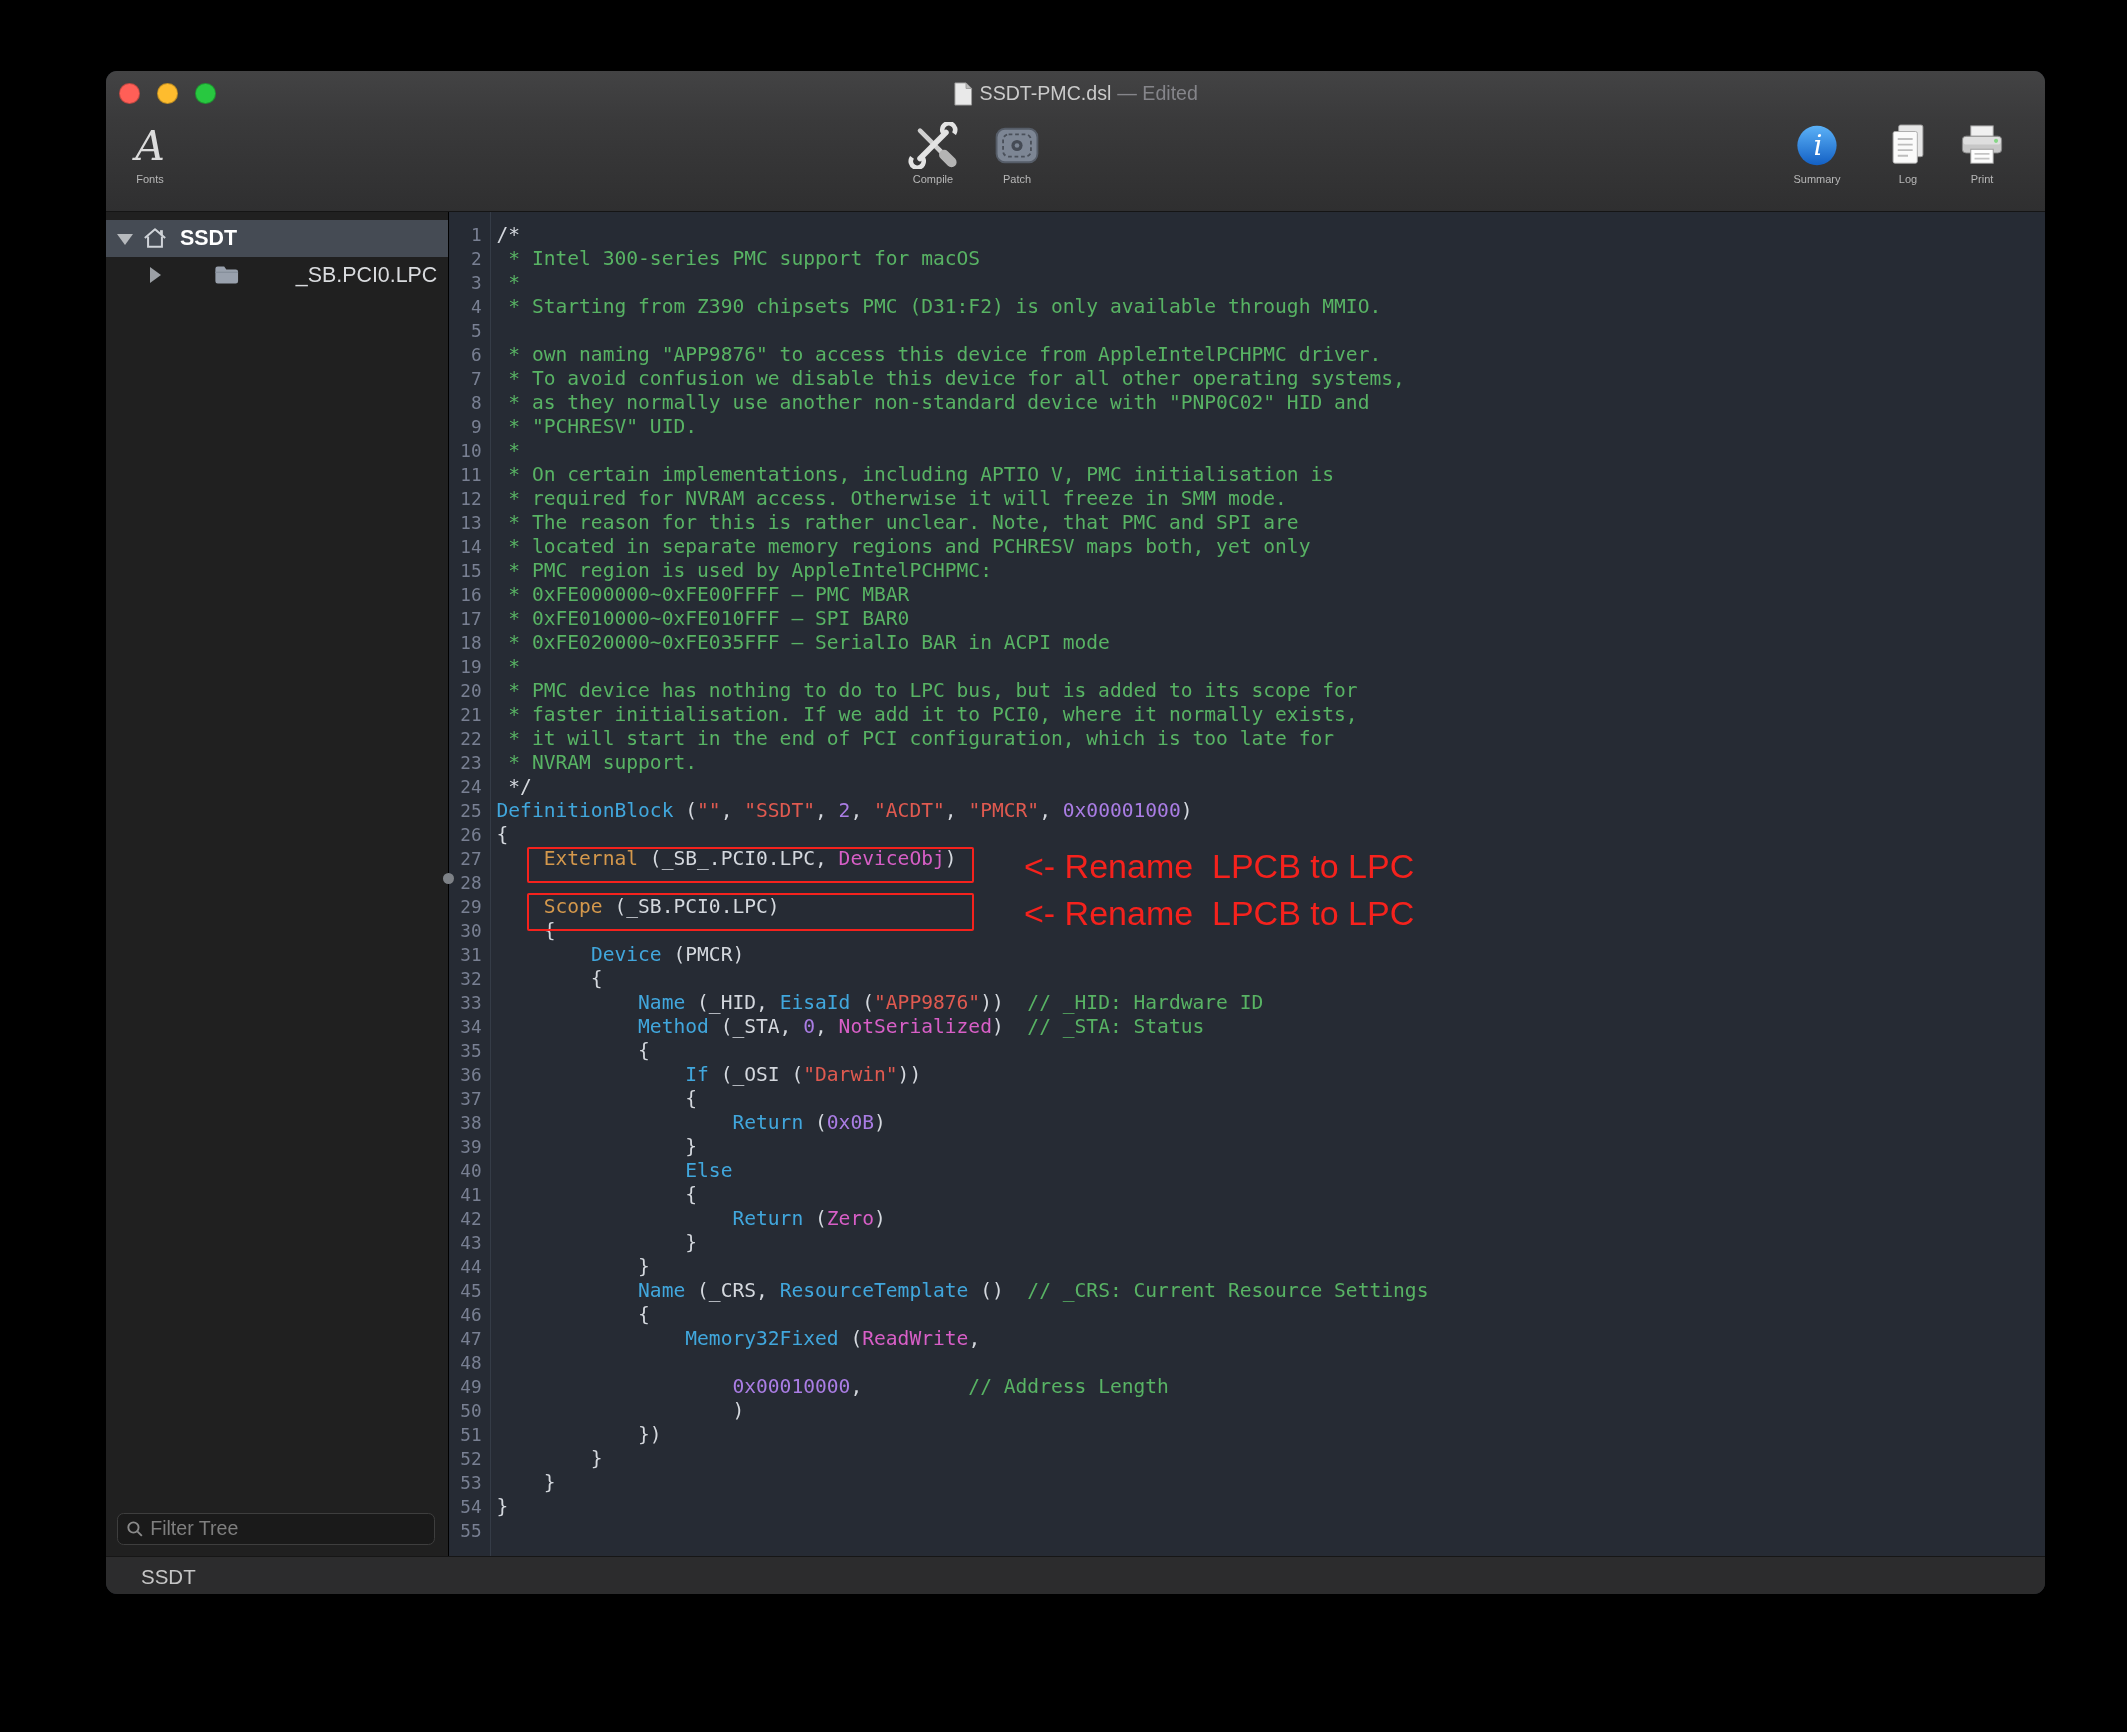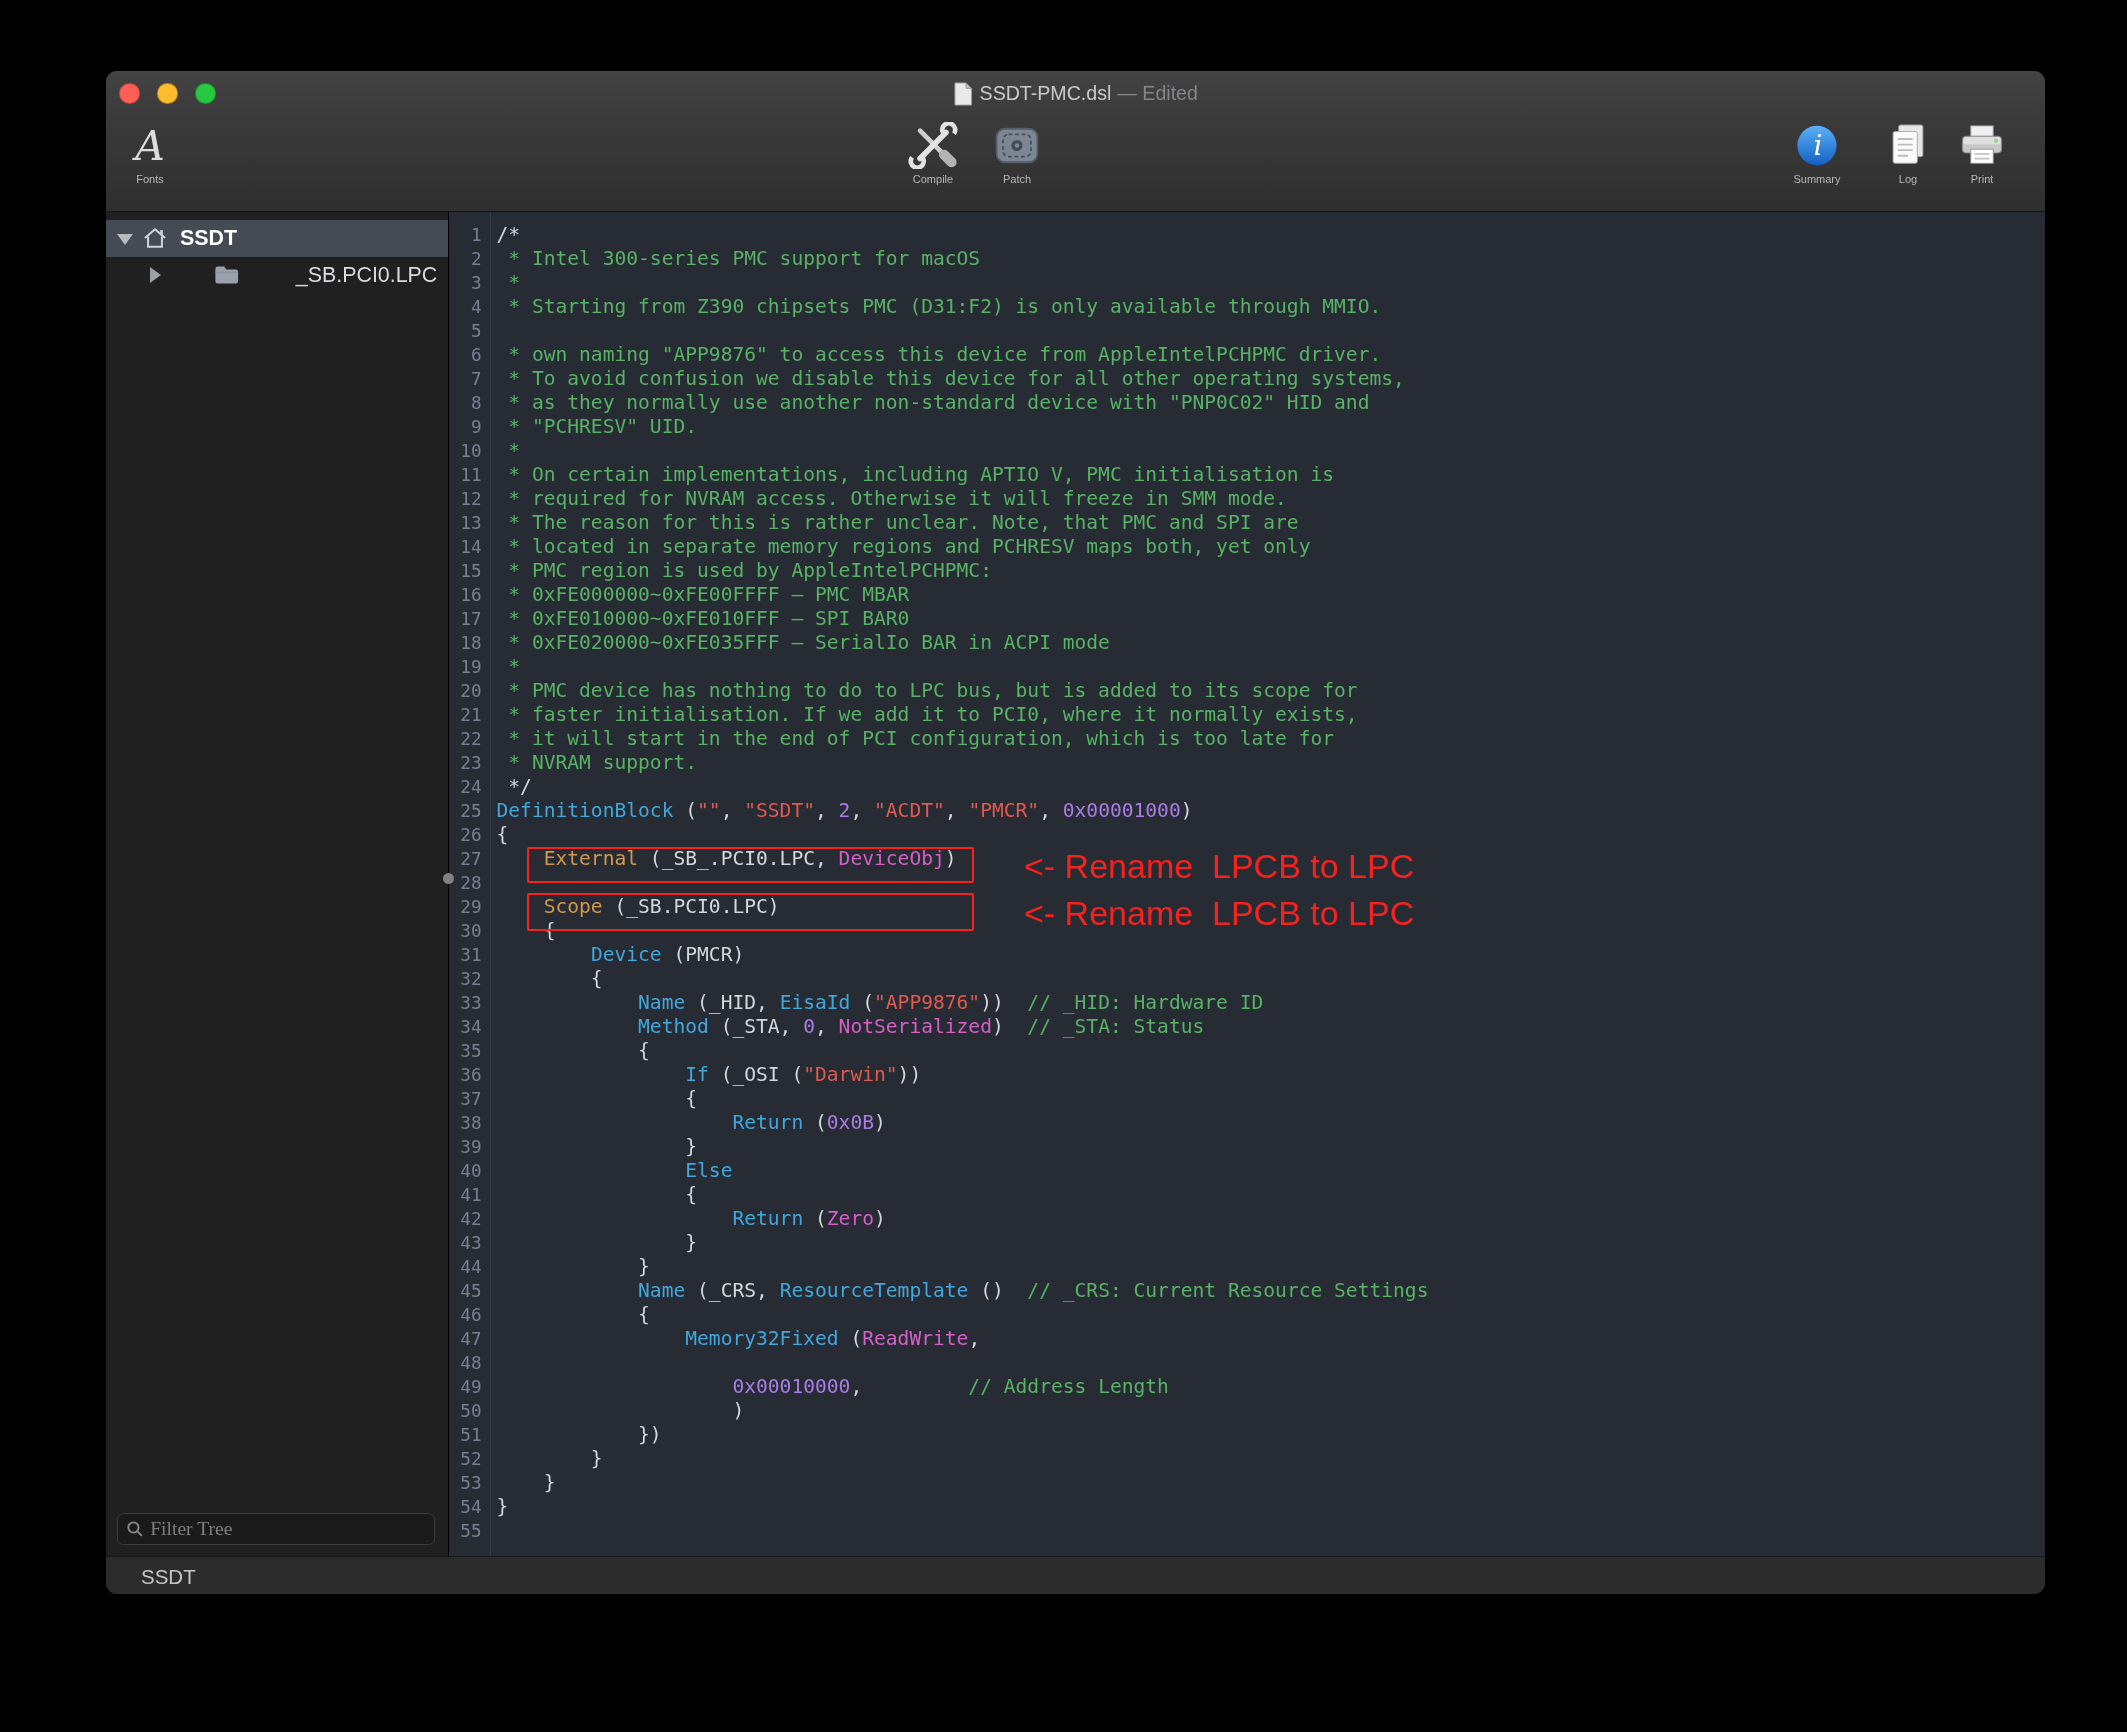--- a/index.html
+++ b/index.html
@@ -39,21 +39,21 @@
   .trow.lvl1{padding-left:44px;gap:44px;}
   .trow.selected{background:#454b54;color:#fff;font-weight:600;}
   .tri{width:0;height:0;display:inline-block;flex:none;}
   .tri.down{border-left:8.4px solid transparent;border-right:8.4px solid transparent;border-top:11.2px solid #b6b9bd;margin-top:3.7px;}
   .tri.right{border-top:8.4px solid transparent;border-bottom:8.4px solid transparent;border-left:11.2px solid #9ca0a5;}
   .node-icon{margin-left:9.3px;width:30px;display:flex;align-items:center;flex:none;}
   .tlab{margin-left:7.5px;white-space:nowrap;}
 
   .filter{position:absolute;left:11.2px;right:13px;bottom:11.2px;height:32px;}
   .filter input{width:100%;height:100%;box-sizing:border-box;background:#1a1a1a;border:0.9px solid #3e3e3e;
-                border-radius:6.5px;color:#ddd;font-size:19.6px;font-family:Liberation Serif, serif;
+                border-radius:6.5px;color:#ddd;font-size:19.6px;font-family:Liberation Sans, sans-serif;
                 padding:0 7.5px 0 32px;outline:none;}
   .filter input::placeholder{color:#7f7f7f;}
   .filter svg{position:absolute;left:8.4px;top:7.5px;}
 
   .split-dot{position:absolute;left:337px;top:661px;width:11.2px;height:11.2px;border-radius:50%;
              background:#7e8287;z-index:5;}
 
   
   .editor{flex:1;position:relative;background:#262b34;overflow:hidden;padding-top:11.2px;box-sizing:border-box;}
   .gutter-line{position:absolute;left:41px;top:0;bottom:0;width:0.9px;background:#353c47;}

